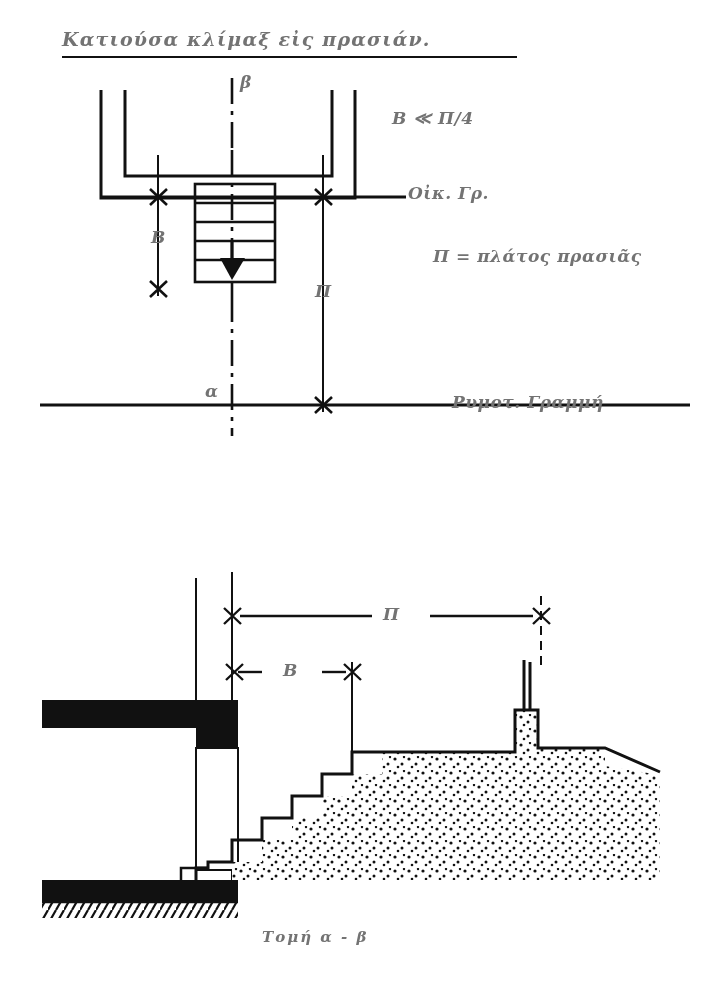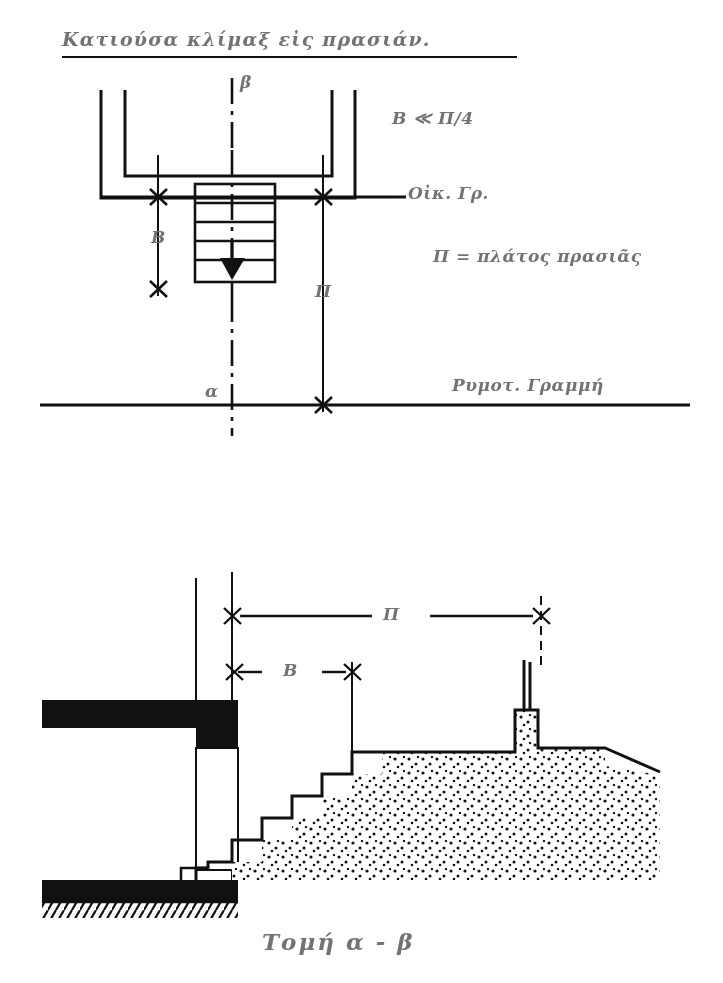--- a/index.html
+++ b/index.html
@@ -40,21 +40,21 @@
   }
   .note {
     font-size: 17px;
     font-weight: 600;
   }
   .dim {
     font-size: 17px;
     font-weight: 700;
   }
   .caption {
-    font-size: 23px;
+    font-size: 15px;
     font-weight: 600;
     letter-spacing: 2px;
   }
   .slashfrac {
     font-size: 17px;
   }
 </style>
 </head>
 <body>
 
@@ -167,21 +167,21 @@
 <div class="title-underline" style="left:62px; top:56px; width:455px;"></div>
 
 <div class="lbl note" style="left:392px; top:108px;">
   <span class="slashfrac">Β ≪ Π/4</span>
 </div>
 
 <div class="lbl note" style="left:408px; top:183px;">Οἰκ. Γρ.</div>
 
 <div class="lbl note" style="left:421px; top:246px;margin-left:12px;">Π = πλάτος πρασιᾶς</div>
 
-<div class="lbl note" style="left:452px; top:375px;">Ρυμοτ. Γραμμή</div>
+<div class="lbl note" style="left:452px; top:392px;">Ρυμοτ. Γραμμή</div>
 
 <div class="lbl dim" style="left:240px; top:72px;">β</div>
 <div class="lbl dim" style="left:205px; top:381px;">α</div>
 
 <div class="lbl dim" style="left:151px; top:227px;">Β</div>
 <div class="lbl dim" style="left:315px; top:281px;">Π</div>
 
 <div class="lbl dim" style="left:383px; top:604px;">Π</div>
 <div class="lbl dim" style="left:283px; top:660px;">Β</div>
 

